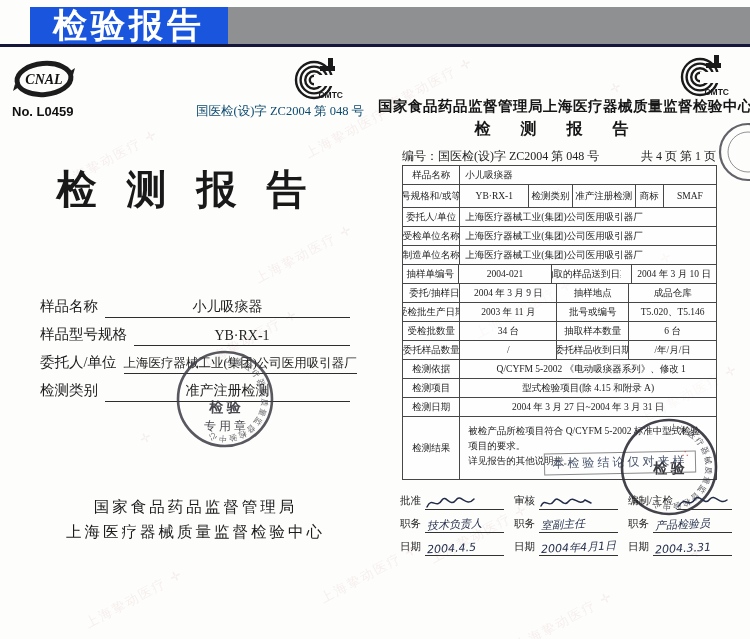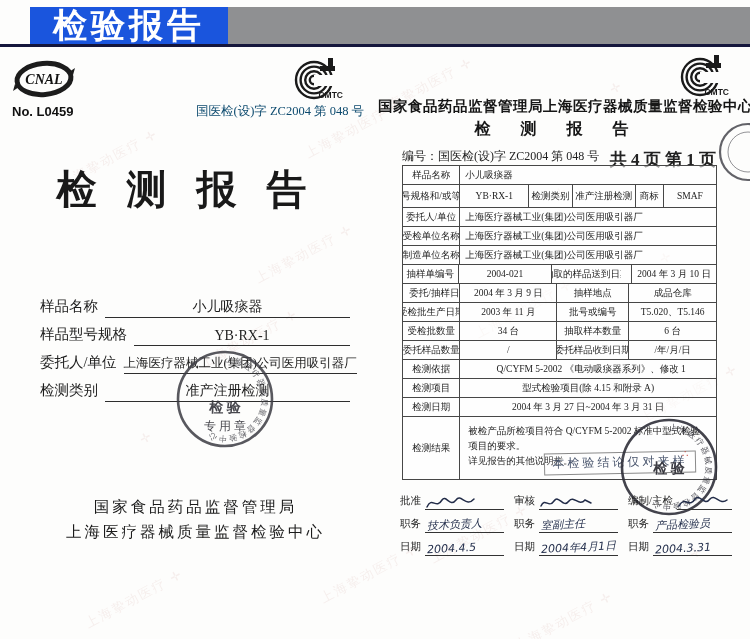--- a/index.html
+++ b/index.html
@@ -25,21 +25,21 @@
   .fval{font-size:14px;}
   .fval.sm{font-size:12.5px;}
   .lfooter{position:absolute;left:28px;top:494px;width:335px;text-align:center;
       font-size:15.5px;letter-spacing:3px;line-height:25px;color:#1b1b1b;}
   
   .r-org{position:absolute;left:378px;top:97px;width:366px;text-align:center;font-weight:bold;
       font-size:14.5px;letter-spacing:0.5px;white-space:nowrap;color:#161616;}
   .r-title{position:absolute;left:378px;top:119px;width:360px;text-align:center;font-weight:bold;
       font-size:16px;letter-spacing:13px;color:#161616;}
   .r-docno{position:absolute;left:402px;top:148px;font-size:12px;color:#222;}
-  .r-page{position:absolute;right:34px;top:148px;font-size:17px;color:#222;font-weight:bold;}
+  .r-page{position:absolute;right:34px;top:148px;font-size:12px;color:#222;}
   #report-table{position:absolute;left:402px;top:165px;width:315px;border:1px solid #474747;
       box-sizing:border-box;background:rgba(255,255,255,0.55);}
   .trow{display:flex;border-top:1px solid #474747;box-sizing:border-box;}
   .trow:first-child{border-top:none;}
   .tcell{border-left:1px solid #474747;box-sizing:border-box;display:flex;align-items:center;
       justify-content:center;font-size:9.5px;padding:0 2px;overflow:hidden;white-space:nowrap;
       color:#1c1c1c;}
   .tcell:first-child{border-left:none;}
   .tleft{justify-content:flex-start;padding-left:5px;}
   .tresult{flex-direction:column;align-items:flex-start;justify-content:flex-start;

